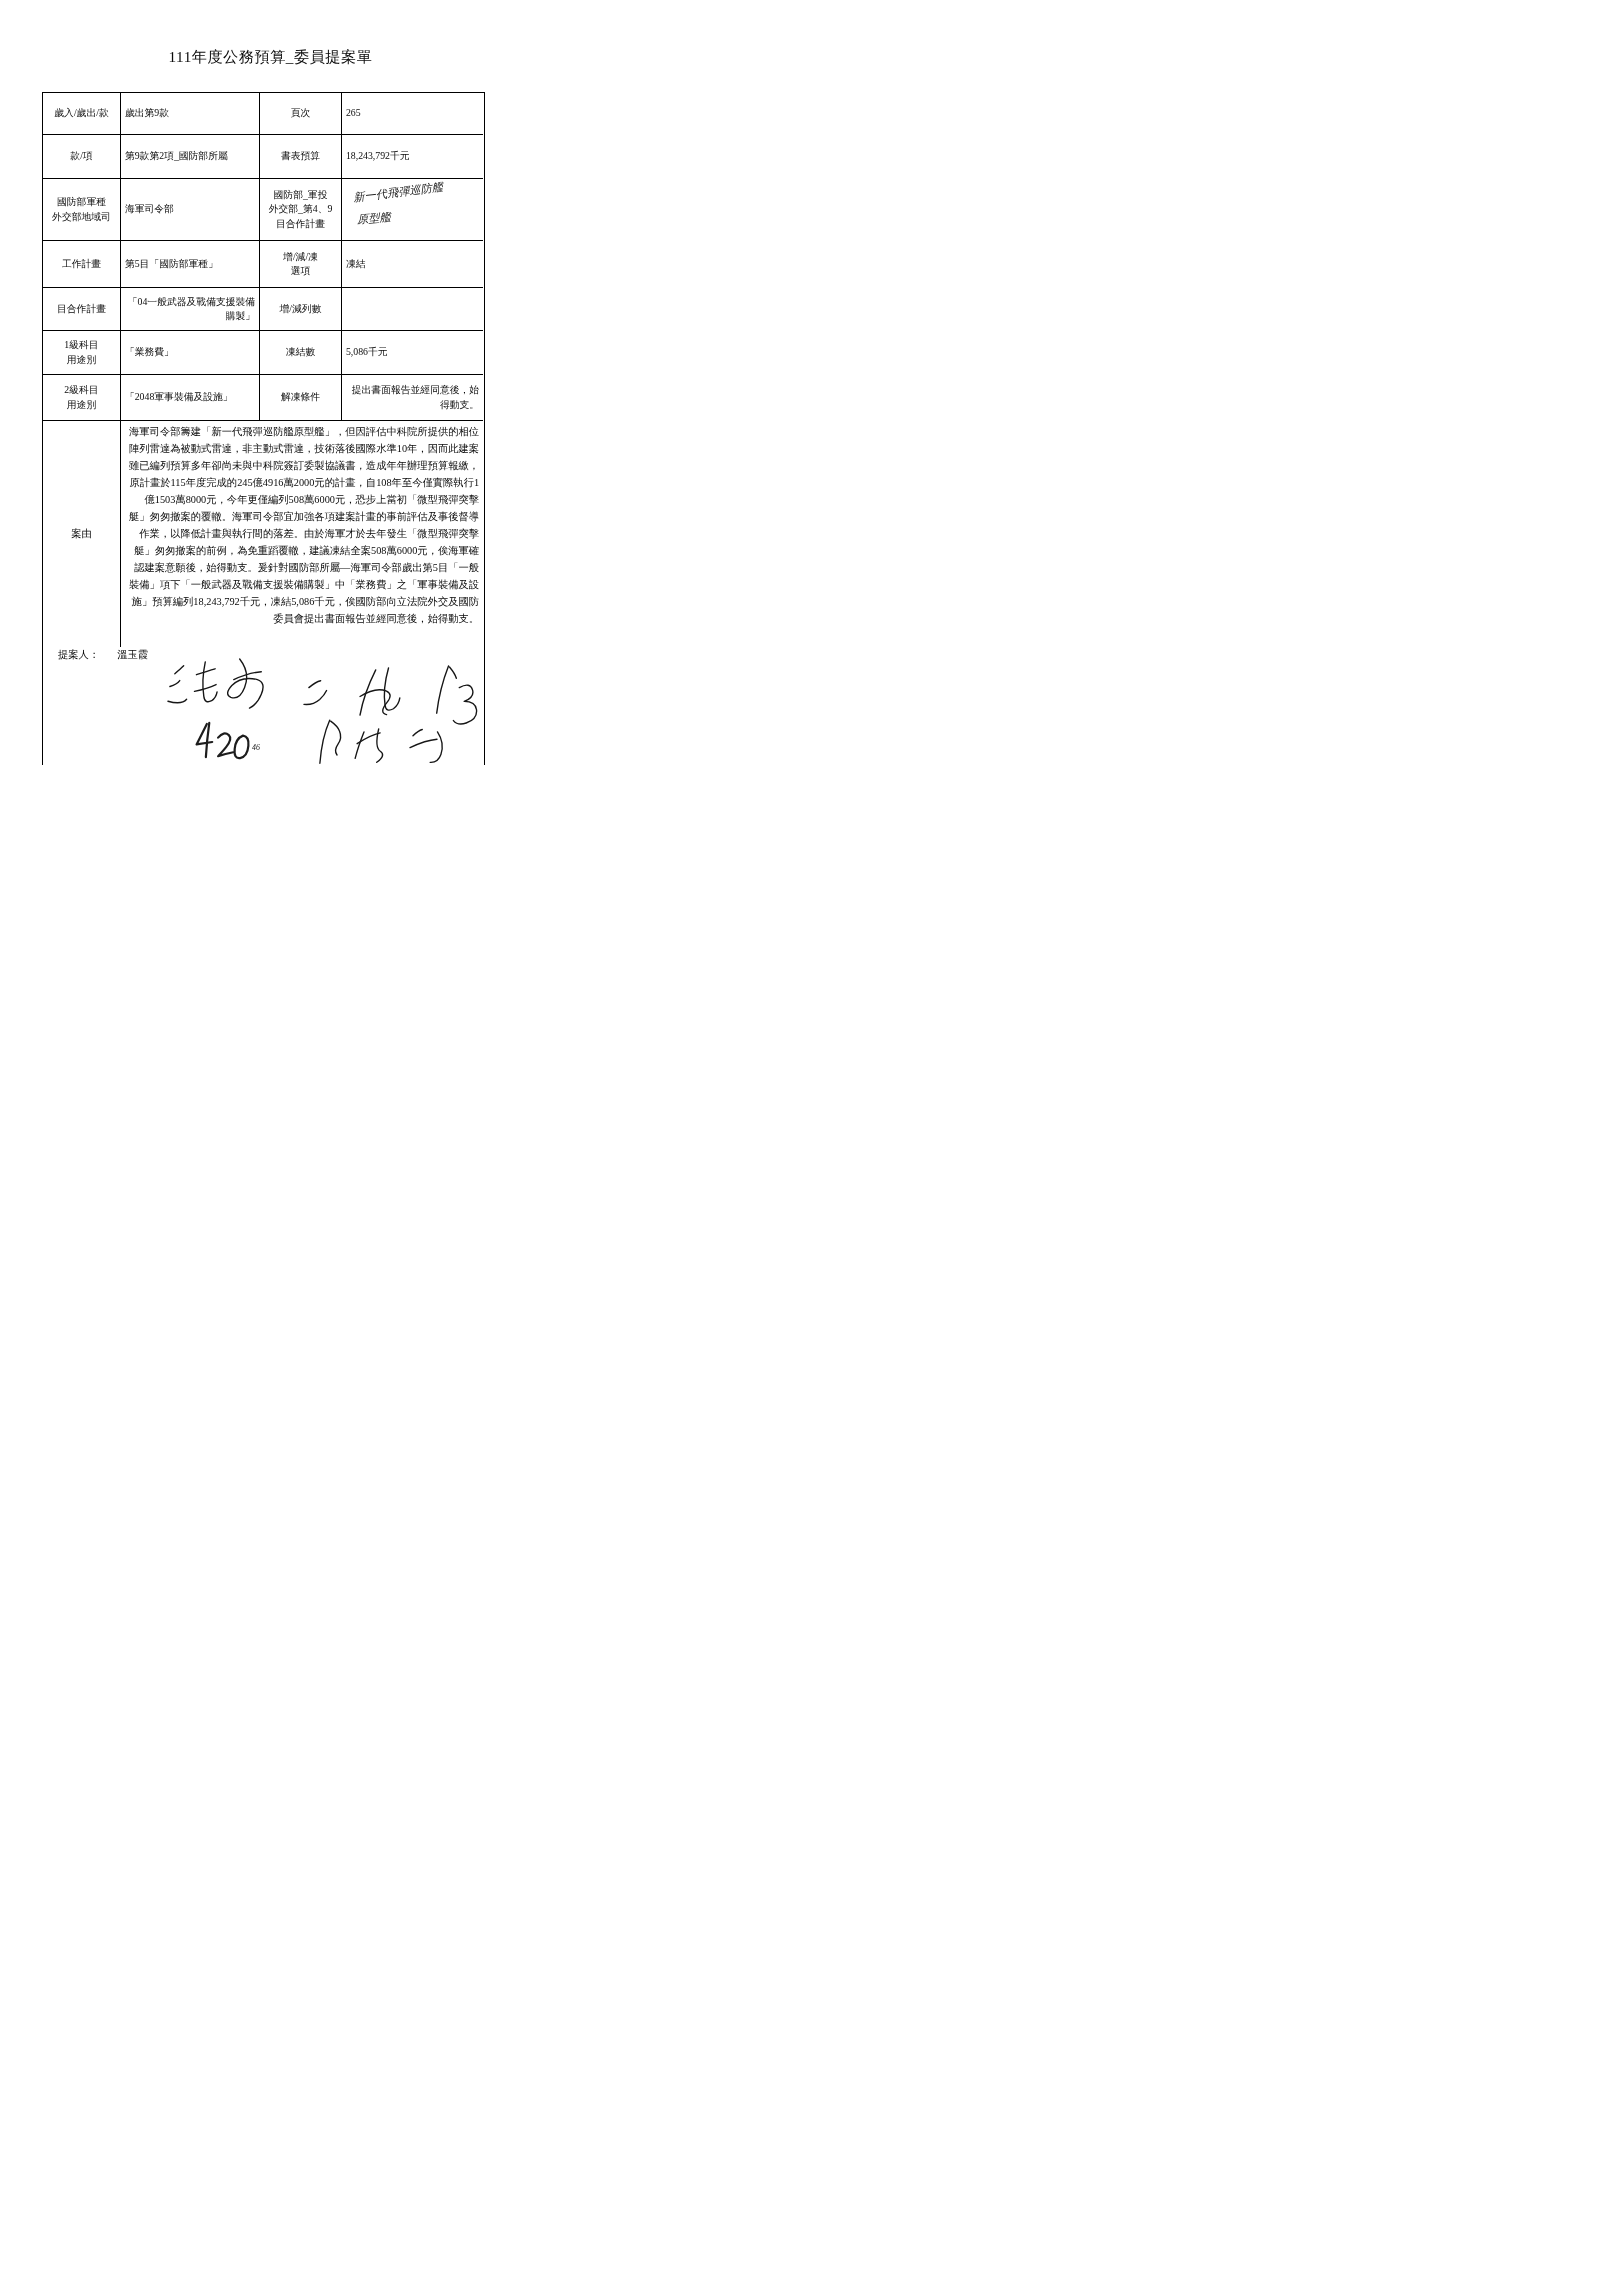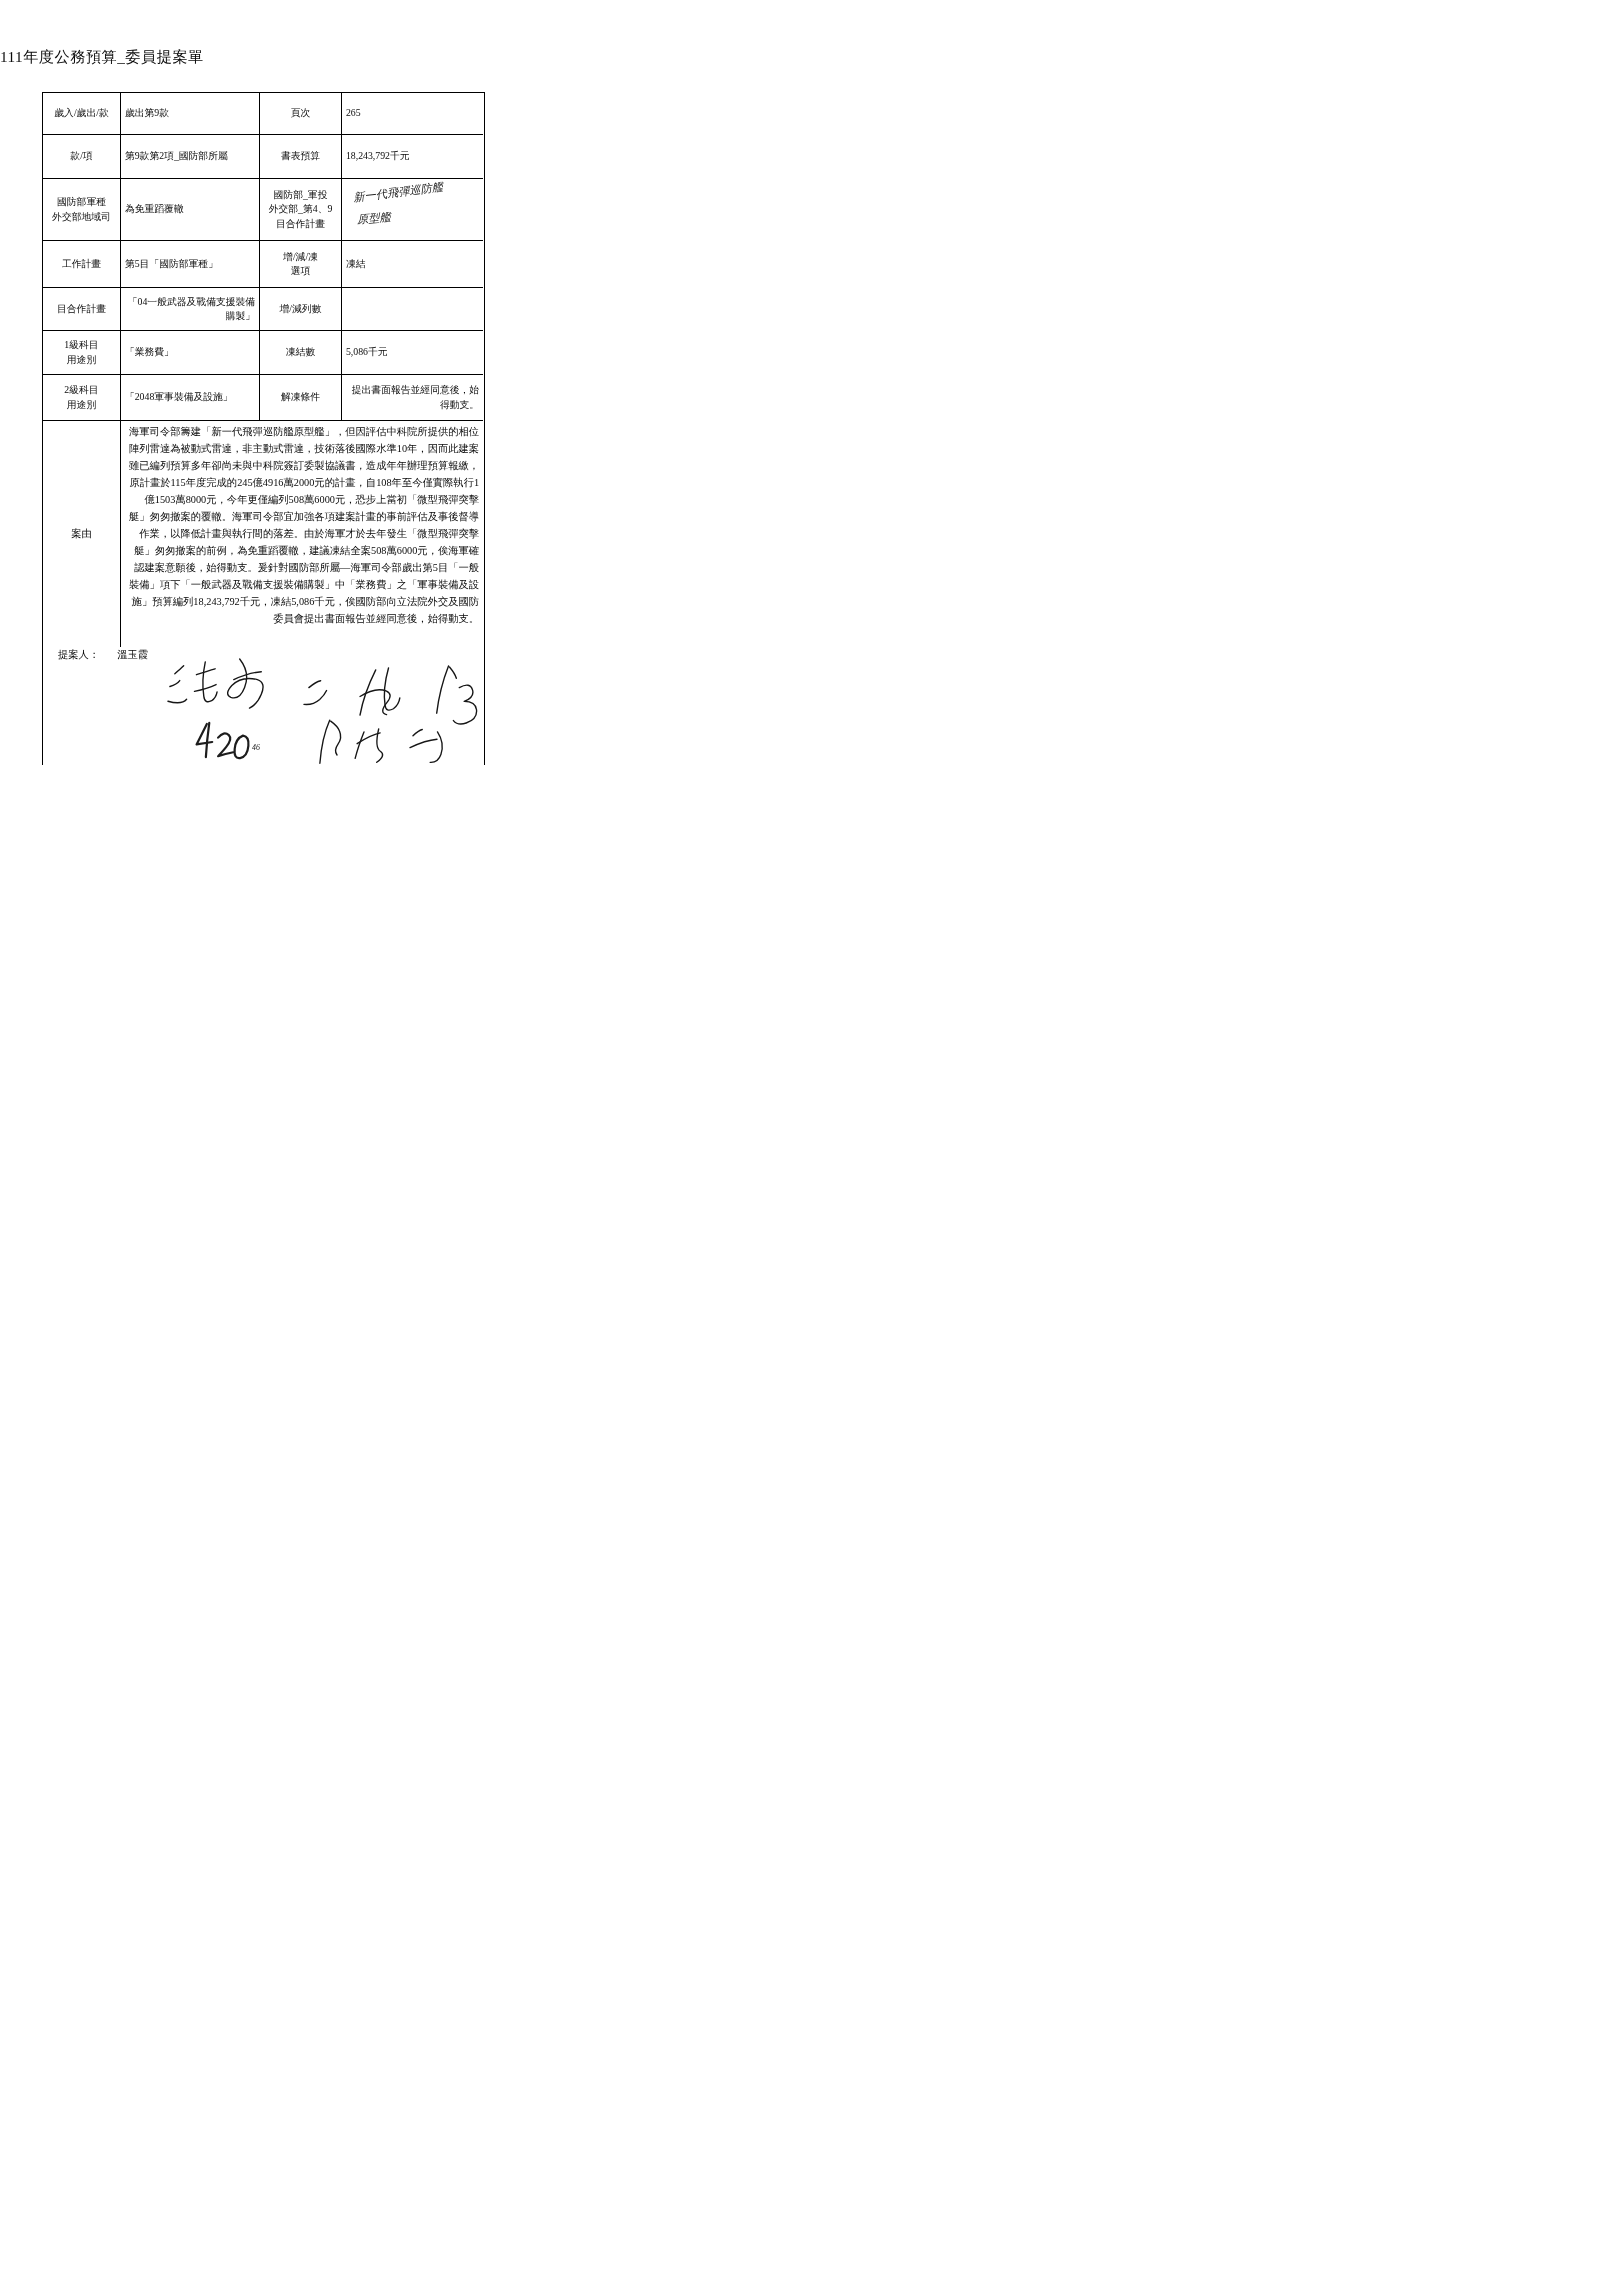--- a/index.html
+++ b/index.html
@@ -7,20 +7,21 @@
   body {
     width: 541px; height: 765px;
     position: relative;
     overflow: hidden;
     font-family: "Liberation Serif", "DejaVu Serif", serif;
     color: #0a0a0a;
   }
   .page-title {
     position: absolute;
     top: 47px; left: 0; width: 100%;
+    text-align: center;
     font-size: 15.2px;
     font-weight: 500;
     letter-spacing: 0.5px;
   }
   .doc-table {
     position: absolute;
     left: 42px; top: 92px;
     width: 443px; height: 720px;
     border: 1.5px solid #000;
     display: grid;
@@ -112,21 +113,21 @@
   <div class="cell label ml">頁次</div>
   <div class="cell value last-col">265</div>
 
   <div class="cell label ml">款/項</div>
   <div class="cell value">第9款第2項_國防部所屬</div>
   <div class="cell label ml">書表預算</div>
   <div class="cell value last-col">18,243,792千元</div>
 
   <div class="cell label ml">國防部軍種
 外交部地域司</div>
-  <div class="cell value">為免重蹈覆轍</div>
+  <div class="cell value">海軍司令部</div>
   <div class="cell label ml">國防部_軍投
 外交部_第4、9
 目合作計畫</div>
   <div class="cell value last-col note-cell">
     <span class="hand-note l1">新一代飛彈巡防艦</span>
     <span class="hand-note l2">原型艦</span>
   </div>
 
   <div class="cell label ml">工作計畫</div>
   <div class="cell value">第5目「國防部軍種」</div>

